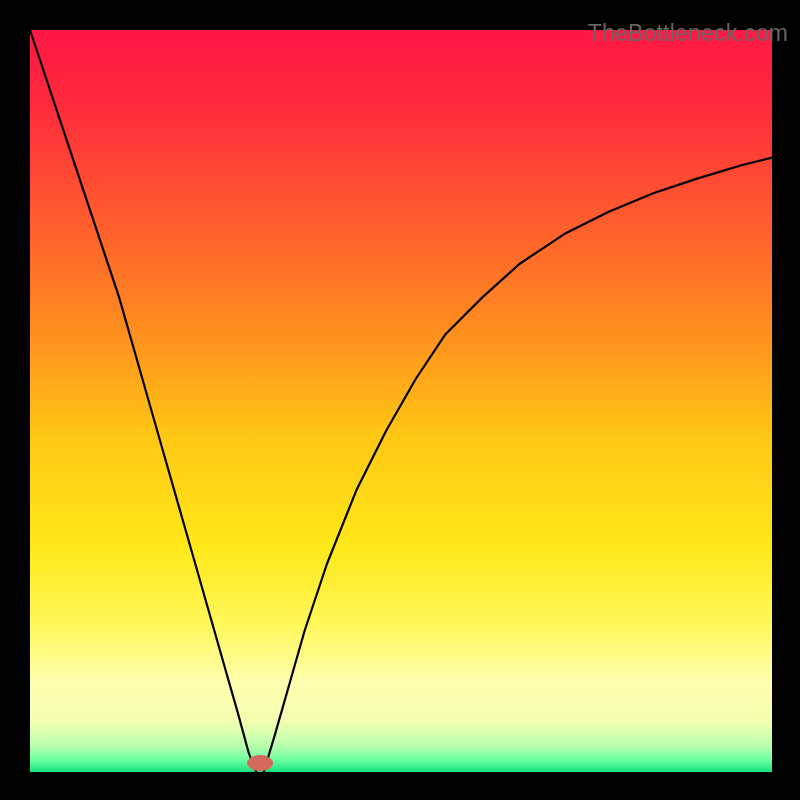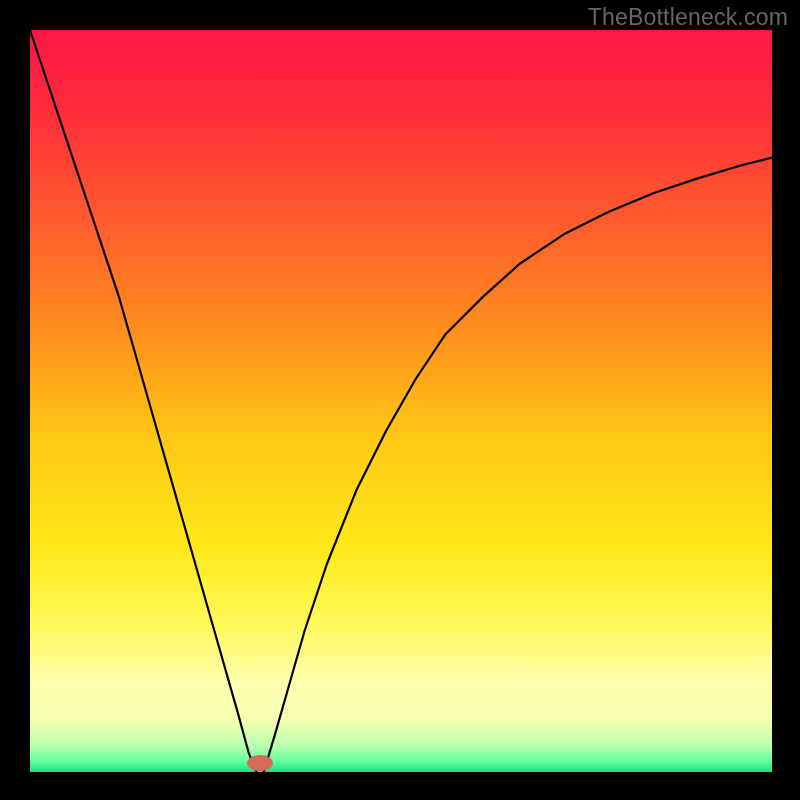--- a/index.html
+++ b/index.html
@@ -12,21 +12,21 @@
     font-family: Arial, Helvetica, sans-serif;
   }
   .frame {
     position: relative;
     width: 800px;
     height: 800px;
     background: #000;
   }
   .watermark {
     position: absolute;
-    top: 4px;
+    top: 20px;
     right: 12px;
     color: #666;
     font-size: 23px;
     font-weight: 500;
     letter-spacing: 0.2px;
     z-index: 10;
   }
   svg {
     display: block;
   }

